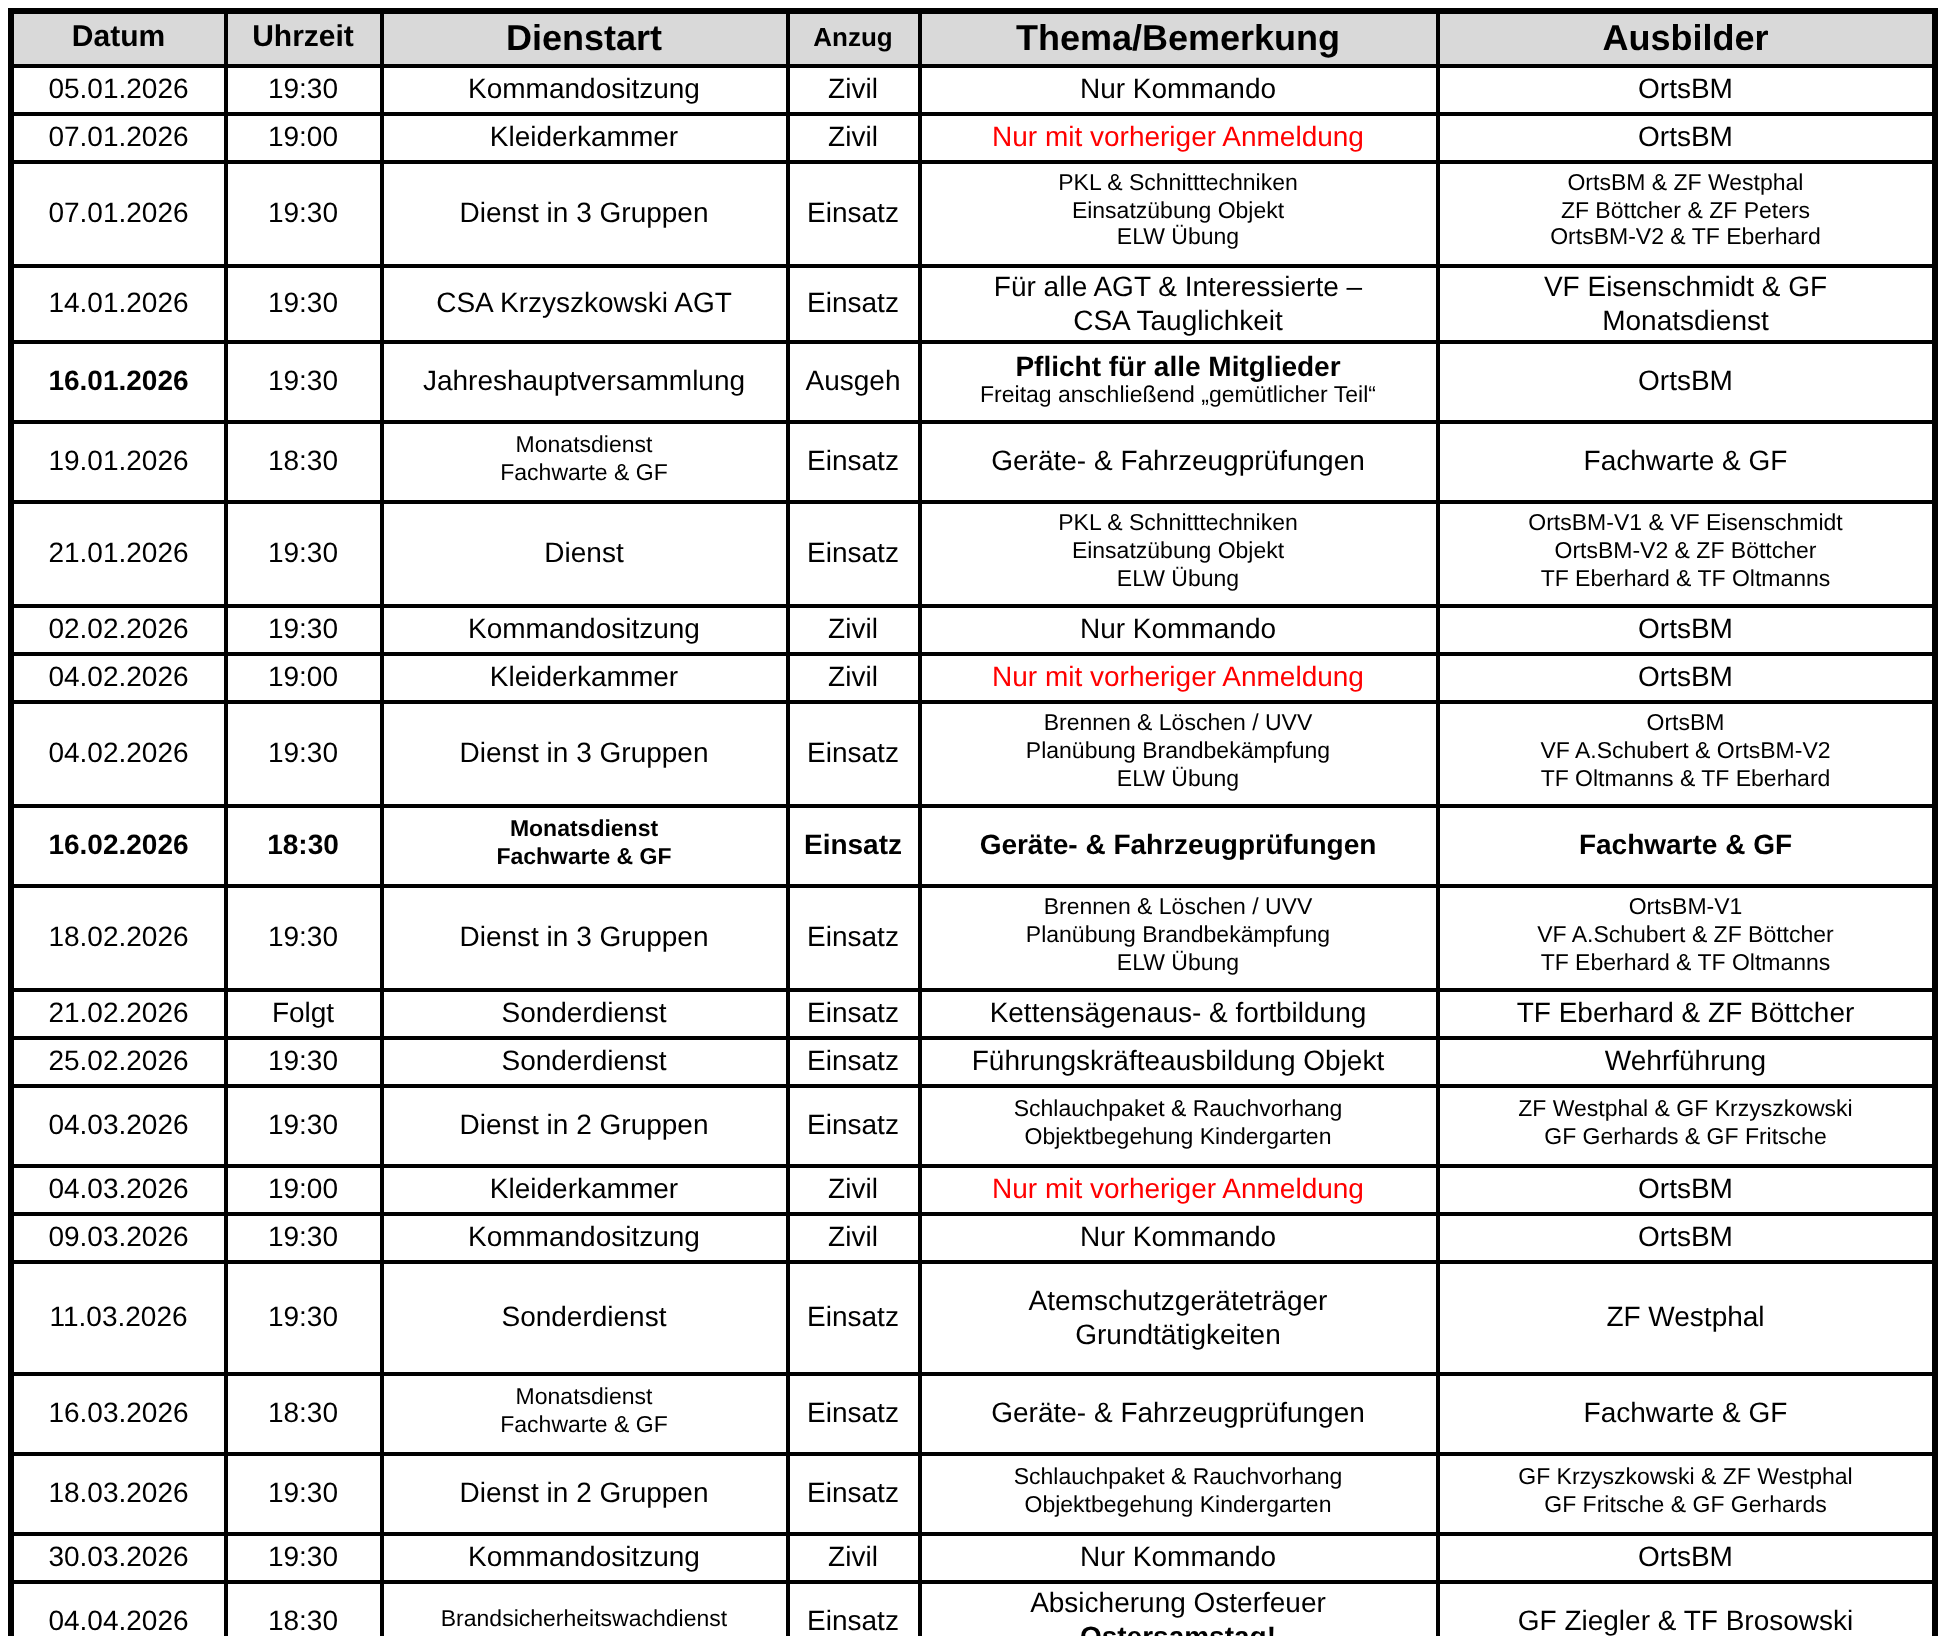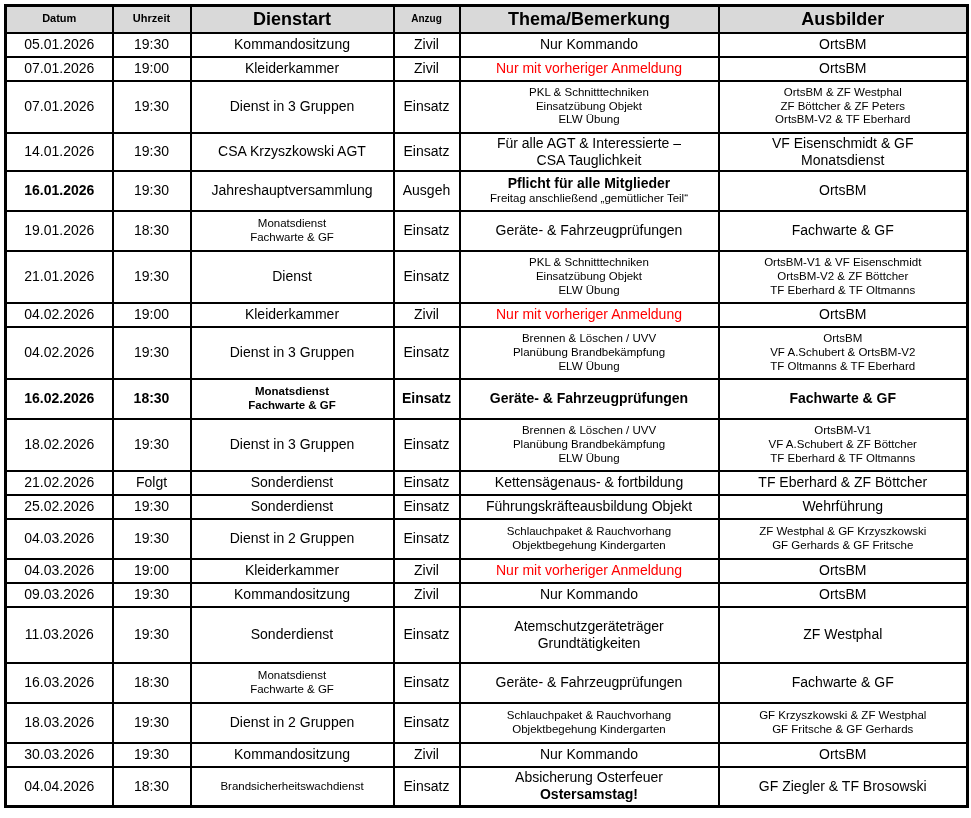--- a/index.html
+++ b/index.html
@@ -32,22 +32,22 @@
     padding:1px 3px;
     overflow:hidden;
   }
   thead th{
     background:var(--header-bg);
     font-weight:bold;
     height:27px;
     line-height:1.05;
   }
   th.h-lg{font-size:18px;}
-  th.h-md{font-size:11px;}
-  th.h-sm{font-size:10px;}
+  th.h-md{font-size:15px;}
+  th.h-sm{font-size:13px;}
   td{font-size:14px;line-height:1.22;}
   td .line{white-space:nowrap;}
   .small{font-size:11.5px;line-height:1.2;}
   .red{color:var(--red);}
   .bold{font-weight:bold;}
 </style>
 </head>
 <body>
 
 <div class="page">
@@ -218,20 +218,40 @@
             <div class="line small">ELW Übung</div>
           </td>
           <td>
             <div class="line small">OrtsBM-V1 &amp; VF Eisenschmidt</div>
             <div class="line small">OrtsBM-V2 &amp; ZF Böttcher</div>
             <div class="line small">TF Eberhard &amp; TF Oltmanns</div>
           </td>
         </tr>
         <tr style="height: 24px;">
           <td>
+            <div class="line">02.02.2026</div>
+          </td>
+          <td>
+            <div class="line">19:30</div>
+          </td>
+          <td>
+            <div class="line">Kommandositzung</div>
+          </td>
+          <td>
+            <div class="line">Zivil</div>
+          </td>
+          <td>
+            <div class="line">Nur Kommando</div>
+          </td>
+          <td>
+            <div class="line">OrtsBM</div>
+          </td>
+        </tr>
+        <tr style="height: 24px;">
+          <td>
             <div class="line">04.02.2026</div>
           </td>
           <td>
             <div class="line">19:00</div>
           </td>
           <td>
             <div class="line">Kleiderkammer</div>
           </td>
           <td>
             <div class="line">Zivil</div>

